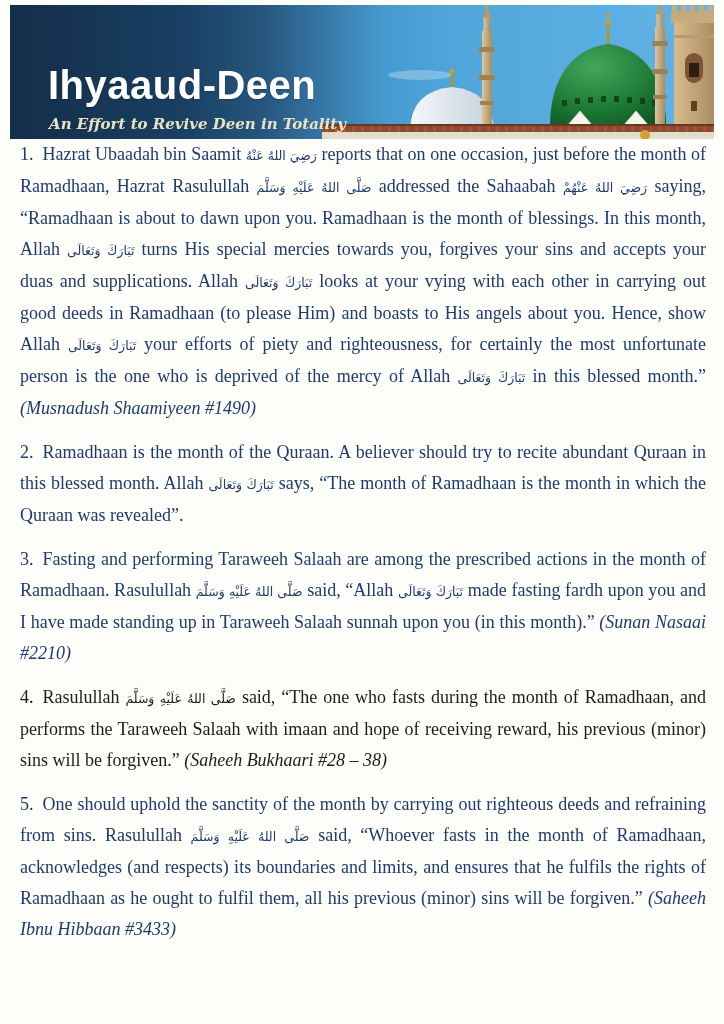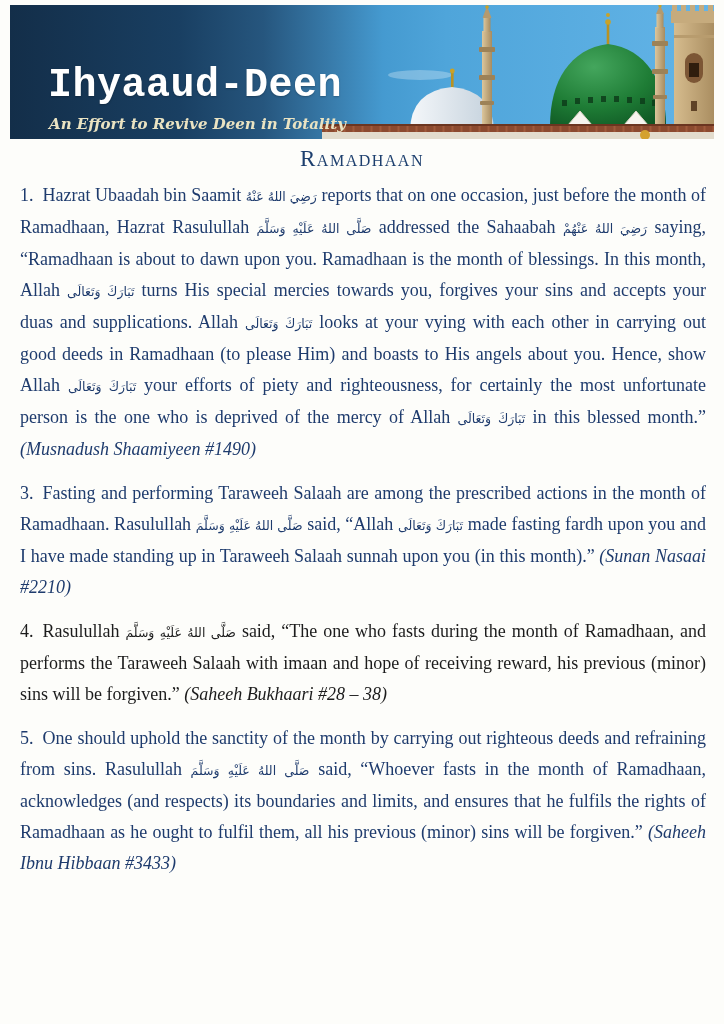--- a/index.html
+++ b/index.html
@@ -16,21 +16,21 @@
     position: absolute;
     left: 10px; top: 5px;
     width: 704px; height: 134px;
     background: linear-gradient(to right,
       #132e49 0%, #193f62 24%, #26567e 36%,
       #3779a8 45%, #459ad0 53%, #4fa5da 62%, #63b4e7 100%);
     overflow: hidden;
   }
   .site-title {
     position: absolute; left: 38px; top: 58px; z-index: 3;
-    font-family: Liberation Mono, monospace;
+    font-family: Liberation Sans, sans-serif;
     font-weight: bold;
     font-size: 40px;
     color: #ffffff;
     letter-spacing: 0.5px;
     white-space: nowrap;
     text-shadow: 0 1px 2px rgba(0,0,0,0.25);
   }
   .tagline {
     position: absolute; left: 39px; top: 110px; z-index: 3;
     font-family: "DejaVu Serif", serif;
@@ -182,20 +182,20 @@
       <rect x="0" y="127" width="392" height="7" fill="#e3dccd"></rect>
       <circle cx="323" cy="130" r="5" fill="#d4a12f"></circle>
     </g>
   </svg>
 
   <div class="site-title">Ihyaaud-Deen</div>
   <div class="tagline">An Effort to Revive Deen in Totality</div>
 </div>
 
 <div class="doc">
-  <h1 class="doc-title">Ramadhaan</h1>
   <div class="paras">
       <p class="para">1. Hazrat Ubaadah bin Saamit <span class="arabic">رَضِيَ اللهُ عَنْهُ</span> reports that on one occasion, just before the month of Ramadhaan, Hazrat Rasulullah <span class="arabic">صَلَّى اللهُ عَلَيْهِ وَسَلَّمَ</span> addressed the Sahaabah <span class="arabic">رَضِيَ اللهُ عَنْهُمْ</span> saying, “Ramadhaan is about to dawn upon you. Ramadhaan is the month of blessings. In this month, Allah <span class="arabic">تَبَارَكَ وَتَعَالَى</span> turns His special mercies towards you, forgives your sins and accepts your duas and supplications. Allah <span class="arabic">تَبَارَكَ وَتَعَالَى</span> looks at your vying with each other in carrying out good deeds in Ramadhaan (to please Him) and boasts to His angels about you. Hence, show Allah <span class="arabic">تَبَارَكَ وَتَعَالَى</span> your efforts of piety and righteousness, for certainly the most unfortunate person is the one who is deprived of the mercy of Allah <span class="arabic">تَبَارَكَ وَتَعَالَى</span> in this blessed month.” <span class="cite">(Musnadush Shaamiyeen #1490)</span></p>
+      <p class="para">2. Ramadhaan is the month of the Quraan. A believer should try to recite abundant Quraan in this blessed month. Allah <span class="arabic">تَبَارَكَ وَتَعَالَى</span> says, “The month of Ramadhaan is the month in which the Quraan was revealed”.</p>
       <p class="para">3. Fasting and performing Taraweeh Salaah are among the prescribed actions in the month of Ramadhaan. Rasulullah <span class="arabic">صَلَّى اللهُ عَلَيْهِ وَسَلَّمَ</span> said, “Allah <span class="arabic">تَبَارَكَ وَتَعَالَى</span> made fasting fardh upon you and I have made standing up in Taraweeh Salaah sunnah upon you (in this month).” <span class="cite">(Sunan Nasaai #2210)</span></p>
       <p class="para black">4. Rasulullah <span class="arabic">صَلَّى اللهُ عَلَيْهِ وَسَلَّمَ</span> said, “The one who fasts during the month of Ramadhaan, and performs the Taraweeh Salaah with imaan and hope of receiving reward, his previous (minor) sins will be forgiven.” <span class="cite">(Saheeh Bukhaari #28 – 38)</span></p>
       <p class="para">5. One should uphold the sanctity of the month by carrying out righteous deeds and refraining from sins. Rasulullah <span class="arabic">صَلَّى اللهُ عَلَيْهِ وَسَلَّمَ</span> said, “Whoever fasts in the month of Ramadhaan, acknowledges (and respects) its boundaries and limits, and ensures that he fulfils the rights of Ramadhaan as he ought to fulfil them, all his previous (minor) sins will be forgiven.” <span class="cite">(Saheeh Ibnu Hibbaan #3433)</span></p>
     </div>
 </div>
 
 </body></html>

